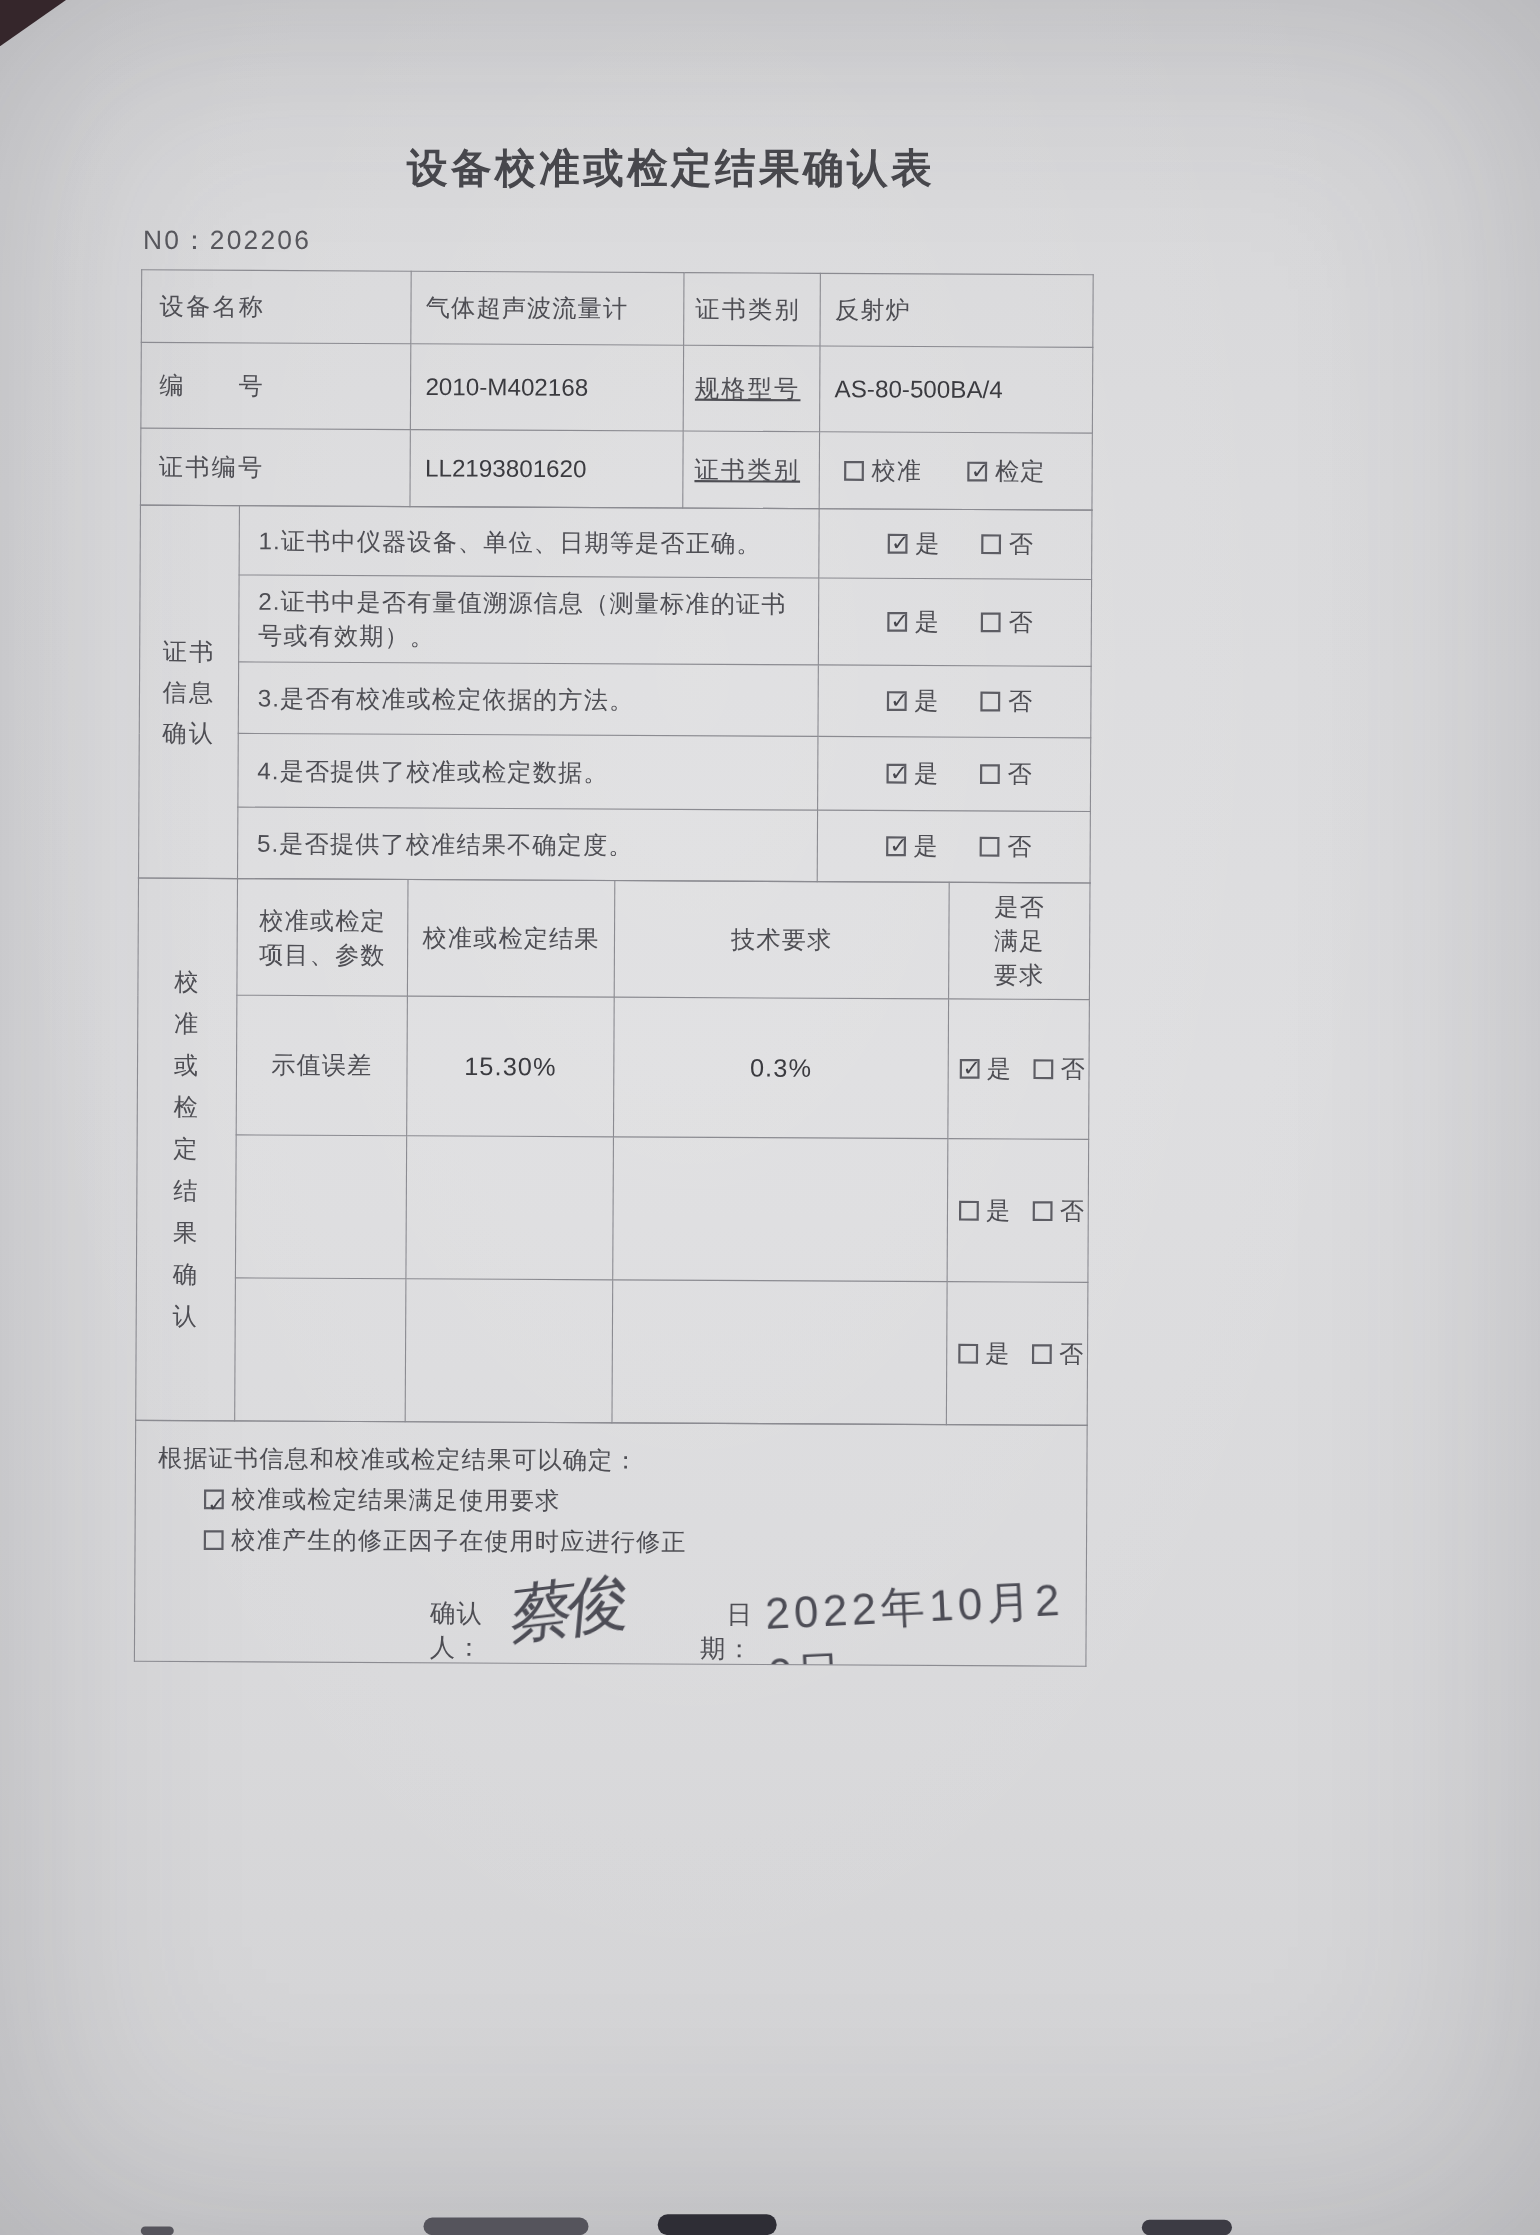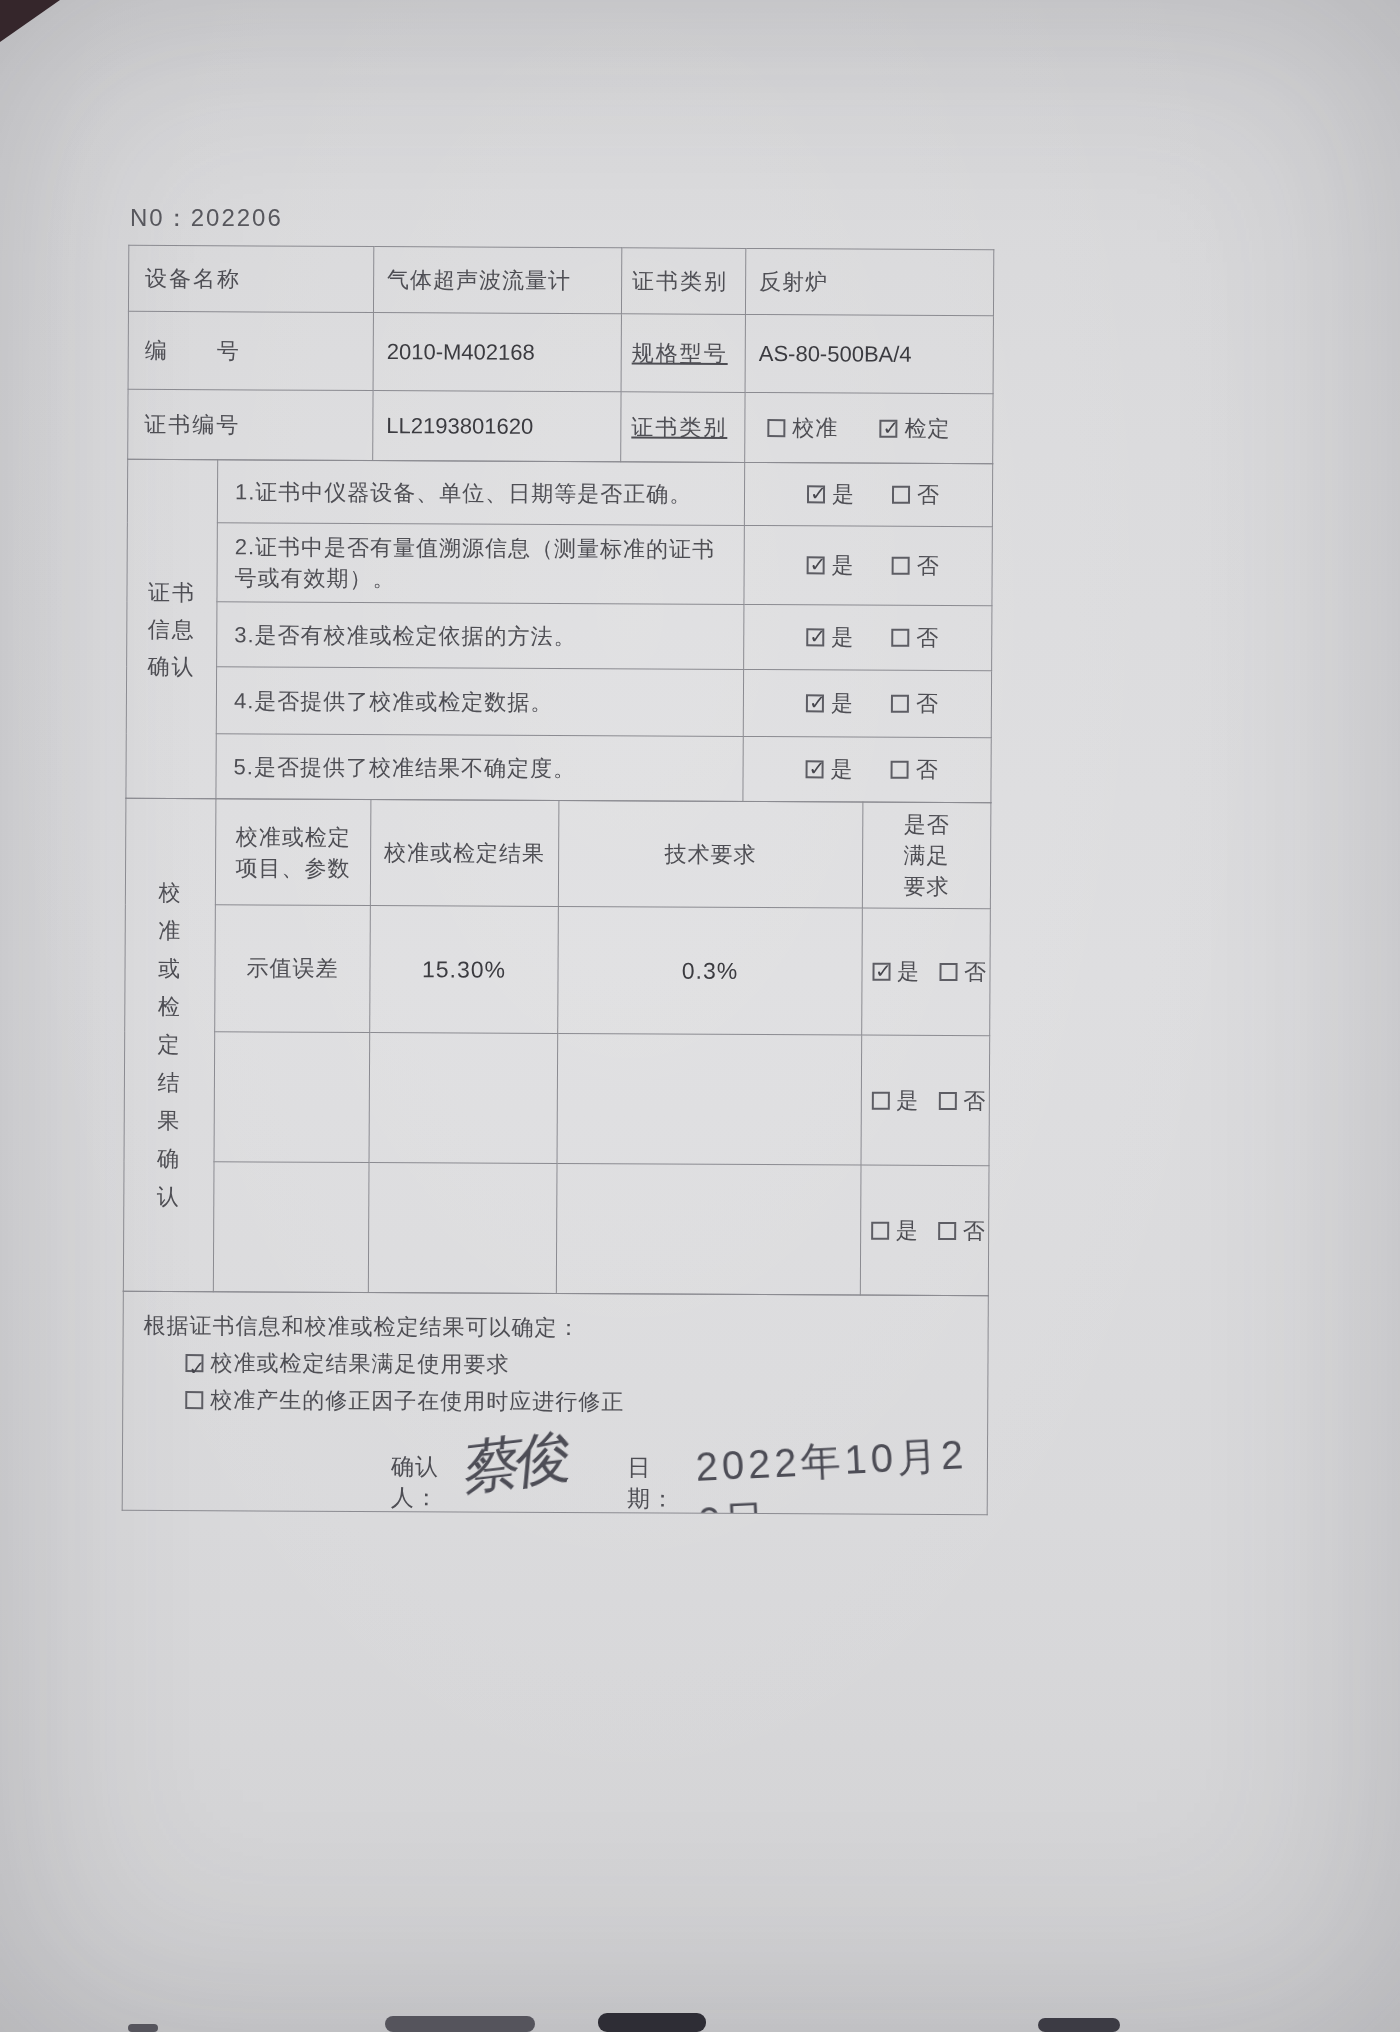--- a/index.html
+++ b/index.html
@@ -39,38 +39,39 @@
   .th{text-align:center;padding:6px 12px;line-height:31px;letter-spacing:1px;}
   .cc{text-align:center;letter-spacing:1px;}
   .cc.latin{font-size:23px;}
   .yn-c{text-align:center;white-space:nowrap;}
   .yn-c .opt{margin-right:14px;margin-left:6px;}
   .concl{vertical-align:top;padding:16px 18px 0 20px;}
   .c-intro{line-height:36px;letter-spacing:1px;}
   .c-opt{margin-left:42px;line-height:37px;display:flex;align-items:center;gap:7px;letter-spacing:1px;}
   .sig-row{margin-top:6px;margin-left:248px;display:flex;align-items:flex-start;height:86px;}
   .plab{font-size:23px;letter-spacing:1px;margin-top:26px;}
-  .date-plab{margin-left:40px;}
+  .date-plab{margin-left:40px;text-align:right;}
   .hand{display:inline-block;color:#4d4d56;}
   .sig{font-size:58px;font-weight:500;transform:rotate(-7deg) skewX(-12deg);
     letter-spacing:-7px;filter:blur(0.5px);margin:-2px 4px 0 -6px;}
   .date{font-size:40px;transform:rotate(-3deg);letter-spacing:4px;
     filter:blur(0.4px);margin-left:12px;margin-top:6px;}
   .artifact{position:absolute;background:#3a3a43;}
   .a1{left:385px;top:2016px;width:150px;height:16px;border-radius:8px;background:#55545c;}
   .a2{left:598px;top:2013px;width:108px;height:19px;border-radius:9px;background:#2e2d35;}
   .a3{left:1038px;top:2018px;width:82px;height:14px;border-radius:7px;background:#3c3b44;}
   .a4{left:128px;top:2024px;width:30px;height:8px;border-radius:4px;background:#56555d;}
 </style>
 </head>
 <body>
 
 <div class="page">
   <div class="corner-tl"></div>
 
+  <h1 class="title">设备校准或检定结果确认表</h1>
 
   <div class="doc-no"><span>N0：</span><span>202206</span></div>
 
   <div class="form">
 
     <table class="t">
       <colgroup>
           <col style="width:245px">
           <col style="width:248px">
           <col style="width:124px">

